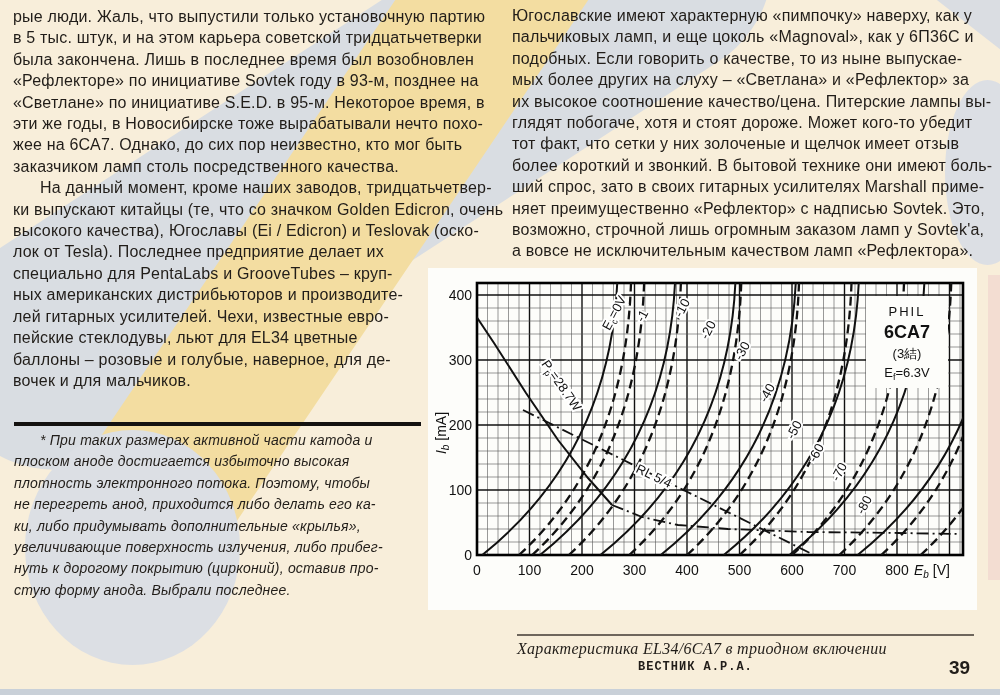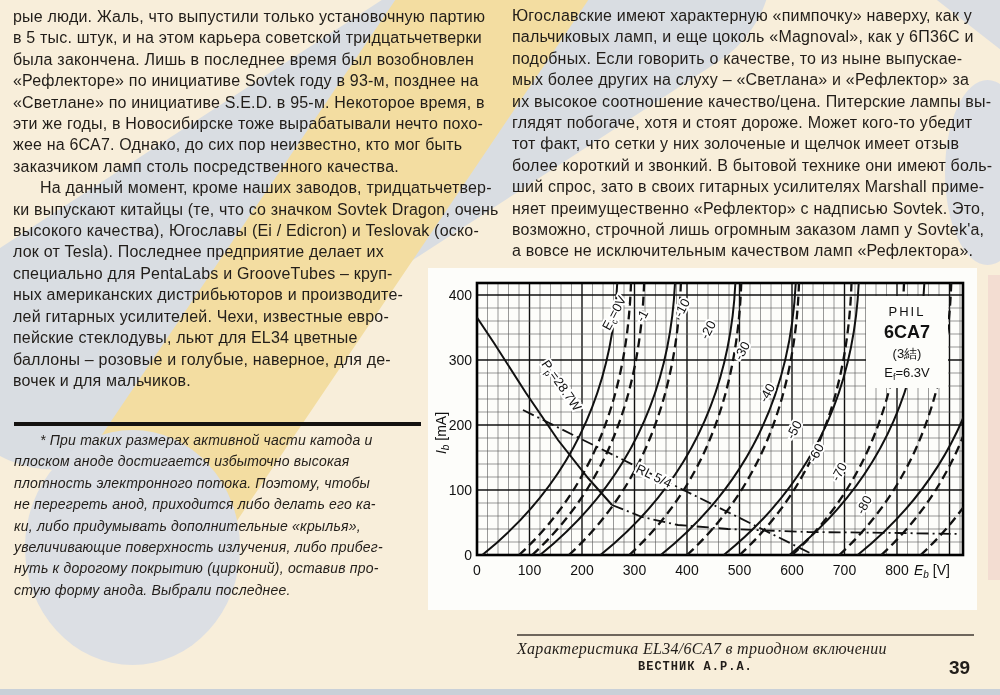--- a/index.html
+++ b/index.html
@@ -83,21 +83,21 @@
         <div>в 5 тыс. штук, и на этом карьера советской тридцатьчетверки</div>
         <div>была закончена. Лишь в последнее время был возобновлен</div>
         <div>«Рефлекторе» по инициативе Sovtek году в 93-м, позднее на</div>
         <div>«Светлане» по инициативе S.E.D. в 95-м. Некоторое время, в</div>
         <div>эти же годы, в Новосибирске тоже вырабатывали нечто похо-</div>
         <div>жее на 6СА7. Однако, до сих пор неизвестно, кто мог быть</div>
         <div>заказчиком ламп столь посредственного качества.</div>
       </div>
     <div class="para indent-first">
         <div>На данный момент, кроме наших заводов, тридцатьчетвер-</div>
-        <div>ки выпускают китайцы (те, что со значком Sovtek Dragon, очень</div>
+        <div>ки выпускают китайцы (те, что со значком Golden Edicron, очень</div>
         <div>высокого качества), Югославы (Ei / Edicron) и Teslovak (оско-</div>
         <div>лок от Tesla). Последнее предприятие делает их</div>
         <div>специально для PentaLabs и GrooveTubes – круп-</div>
         <div>ных американских дистрибьюторов и производите-</div>
         <div>лей гитарных усилителей. Чехи, известные евро-</div>
         <div>пейские стеклодувы, льют для EL34 цветные</div>
         <div>баллоны – розовые и голубые, наверное, для де-</div>
         <div>вочек и для мальчиков.</div>
       </div>
   </div>

